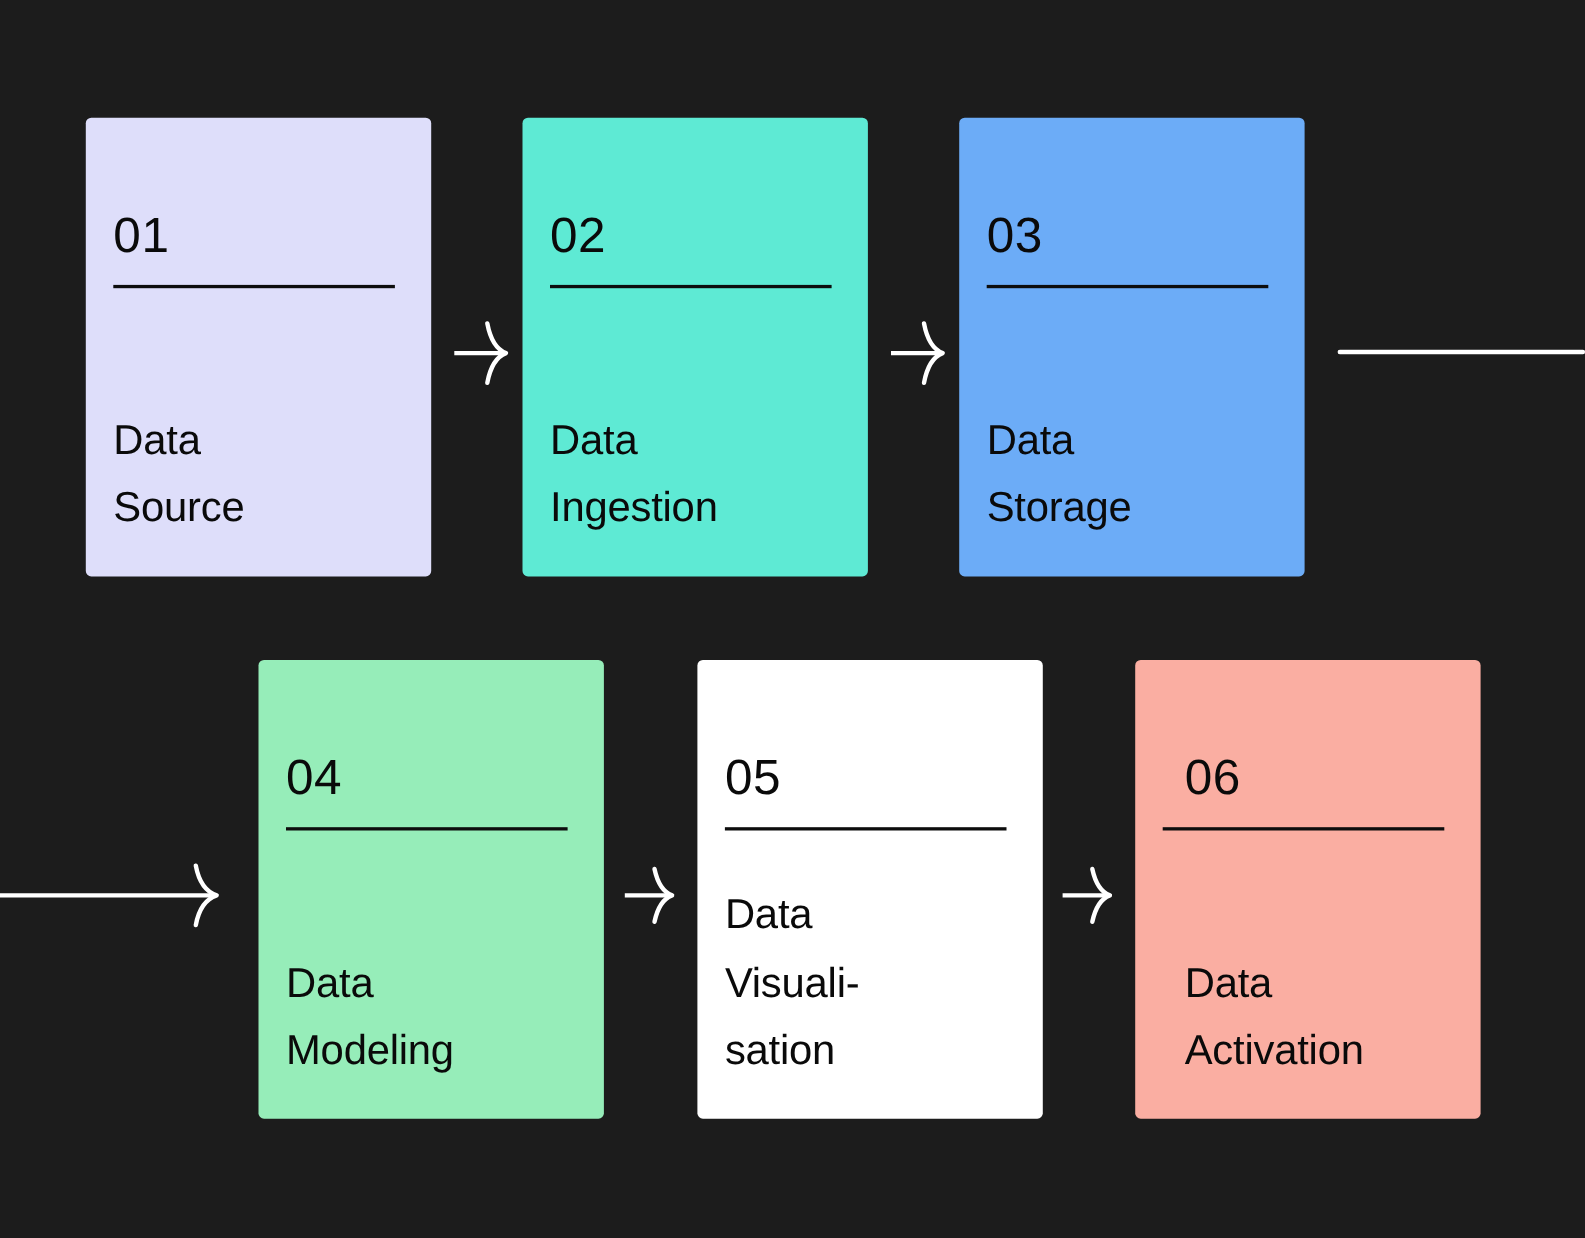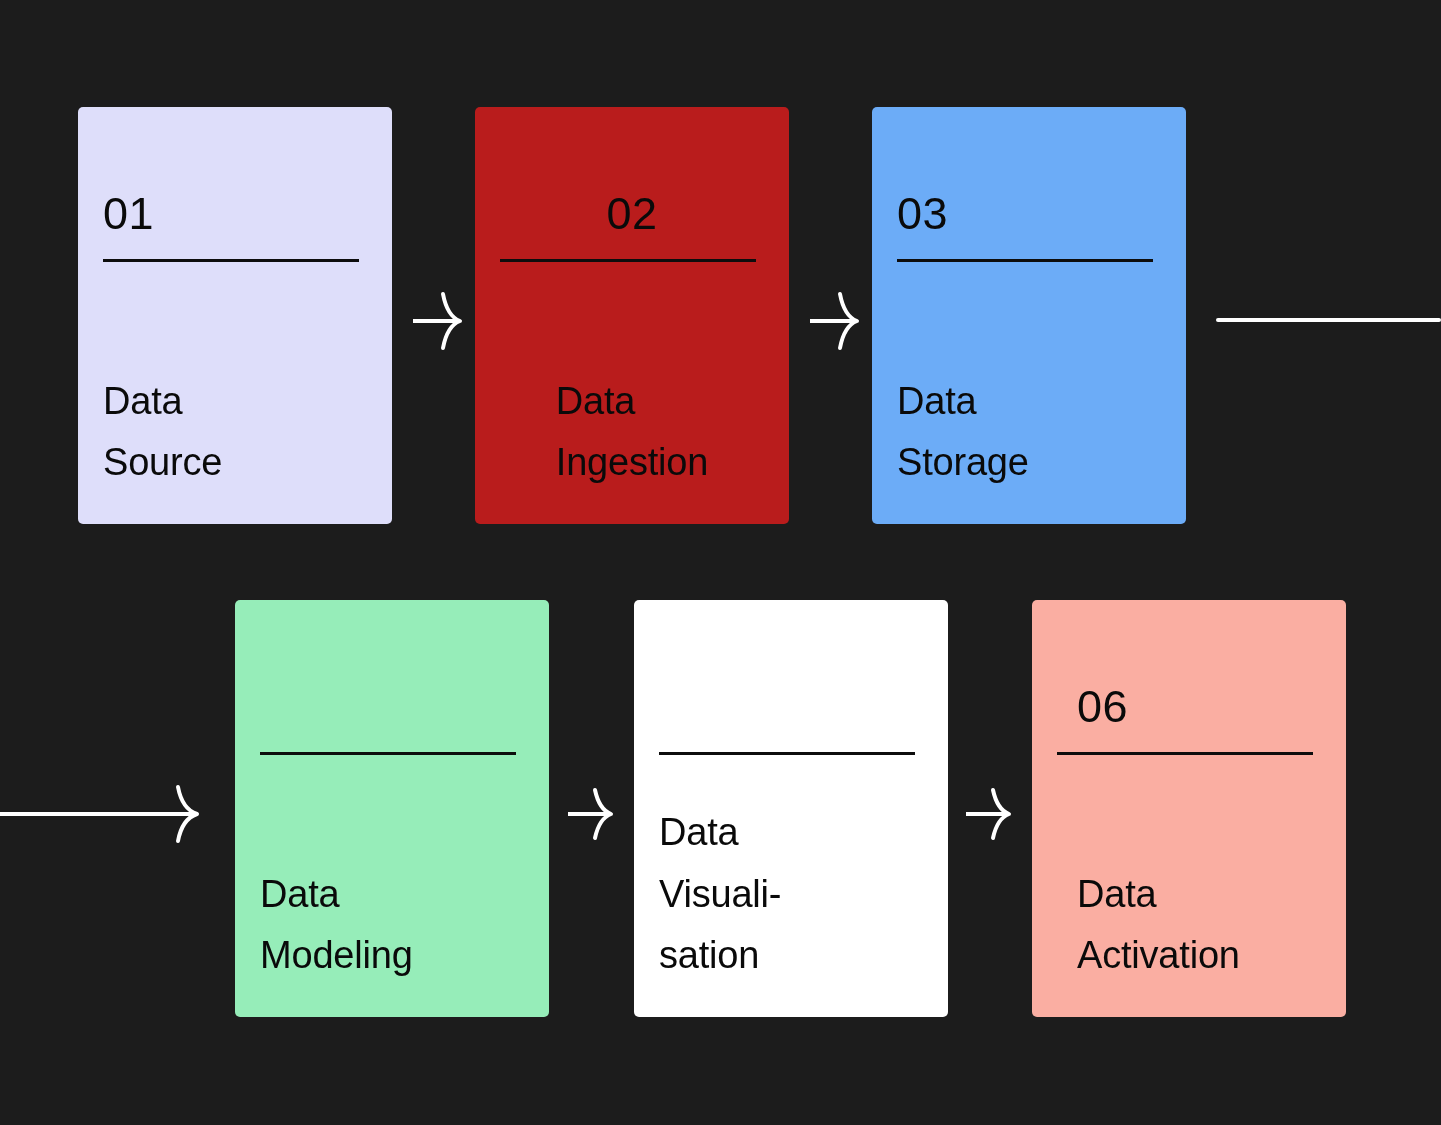--- a/index.html
+++ b/index.html
@@ -63,45 +63,47 @@
 <div id="canvas">
 
   <div class="card" id="card-0" style="left: 78px; top: 107px; width: 314px; height: 417px; background: rgb(222, 222, 250);">
     <div class="card-rule"></div>
     <div class="card-number">01</div>
     <div class="card-spacer"></div>
     <div class="card-label">Data
 Source</div>
   </div>
 
-  <div class="card" id="card-1" style="left: 475px; top: 107px; width: 314px; height: 417px; background: #b91c1c; align-items: center;">
+  <div class="card" id="card-1" style="left: 475px; top: 107px; width: 314px; height: 417px; background: #5eead4;">
     <div class="card-rule"></div>
     <div class="card-number">02</div>
     <div class="card-spacer"></div>
     <div class="card-label">Data
 Ingestion</div>
   </div>
 
   <div class="card" id="card-2" style="left: 872px; top: 107px; width: 314px; height: 417px; background: rgb(108, 172, 247); gap: 10px;">
     <div class="card-rule"></div>
     <div class="card-number">03</div>
     <div class="card-spacer"></div>
     <div class="card-label">Data
 Storage</div>
   </div>
 
   <div class="card" id="card-3" style="left: 235px; top: 600px; width: 314px; height: 417px; background: rgb(150, 237, 185);">
     <div class="card-rule"></div>
+    <div class="card-number">04</div>
     <div class="card-spacer"></div>
     <div class="card-label">Data
 Modeling</div>
   </div>
 
   <div class="card" id="card-4" style="left: 634px; top: 600px; width: 314px; height: 417px; background: rgb(255, 255, 255);">
     <div class="card-rule"></div>
+    <div class="card-number">05</div>
     <div class="card-spacer"></div>
     <div class="card-label">Data
 Visuali-
 sation</div>
   </div>
 
   <div class="card" id="card-5" style="left: 1032px; top: 600px; width: 314px; height: 417px; background: rgb(250, 174, 162); padding-left: 45px;">
     <div class="card-rule"></div>
     <div class="card-number">06</div>
     <div class="card-spacer"></div>

